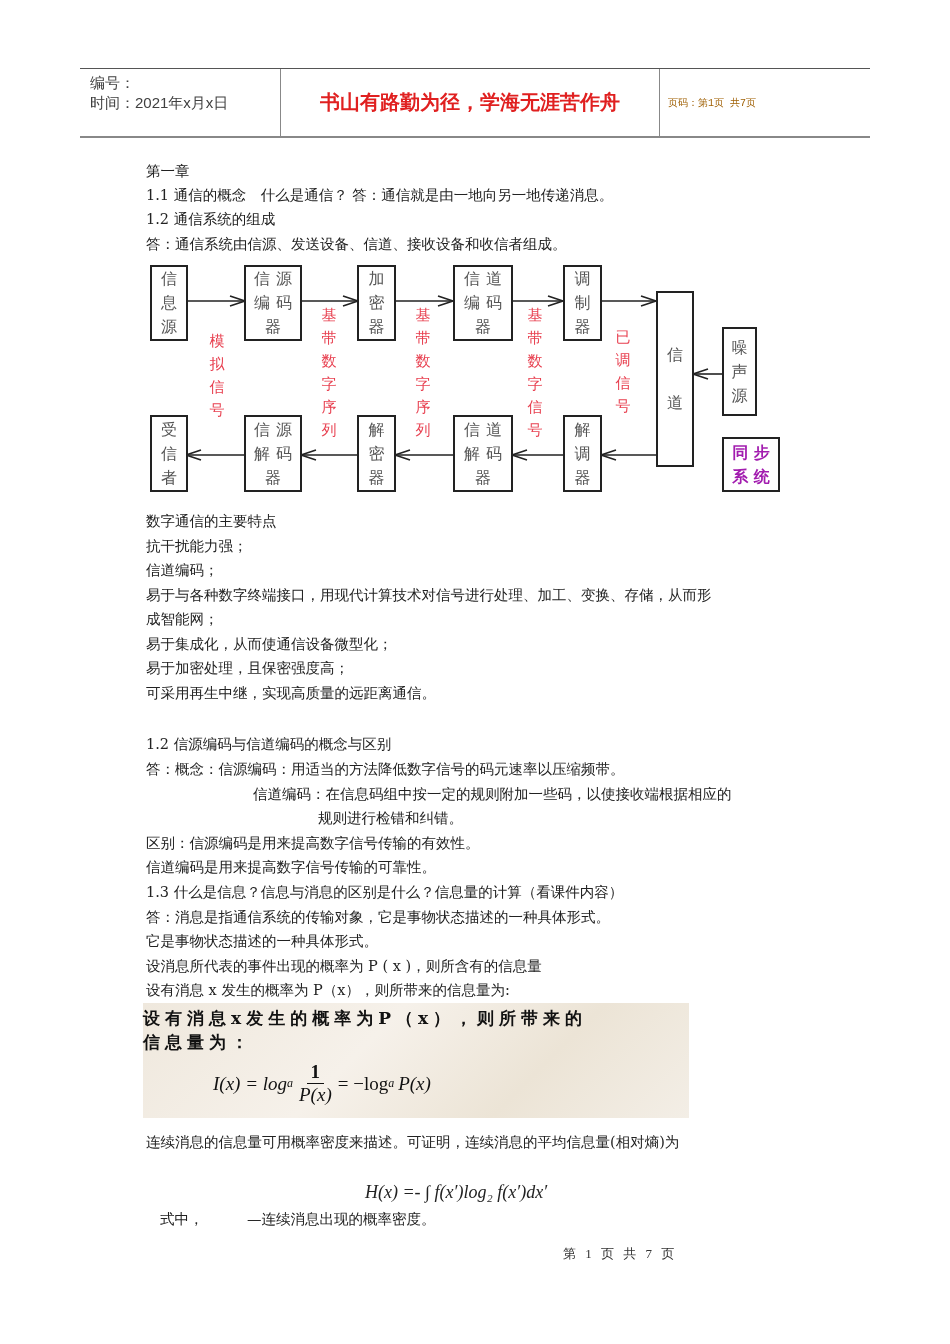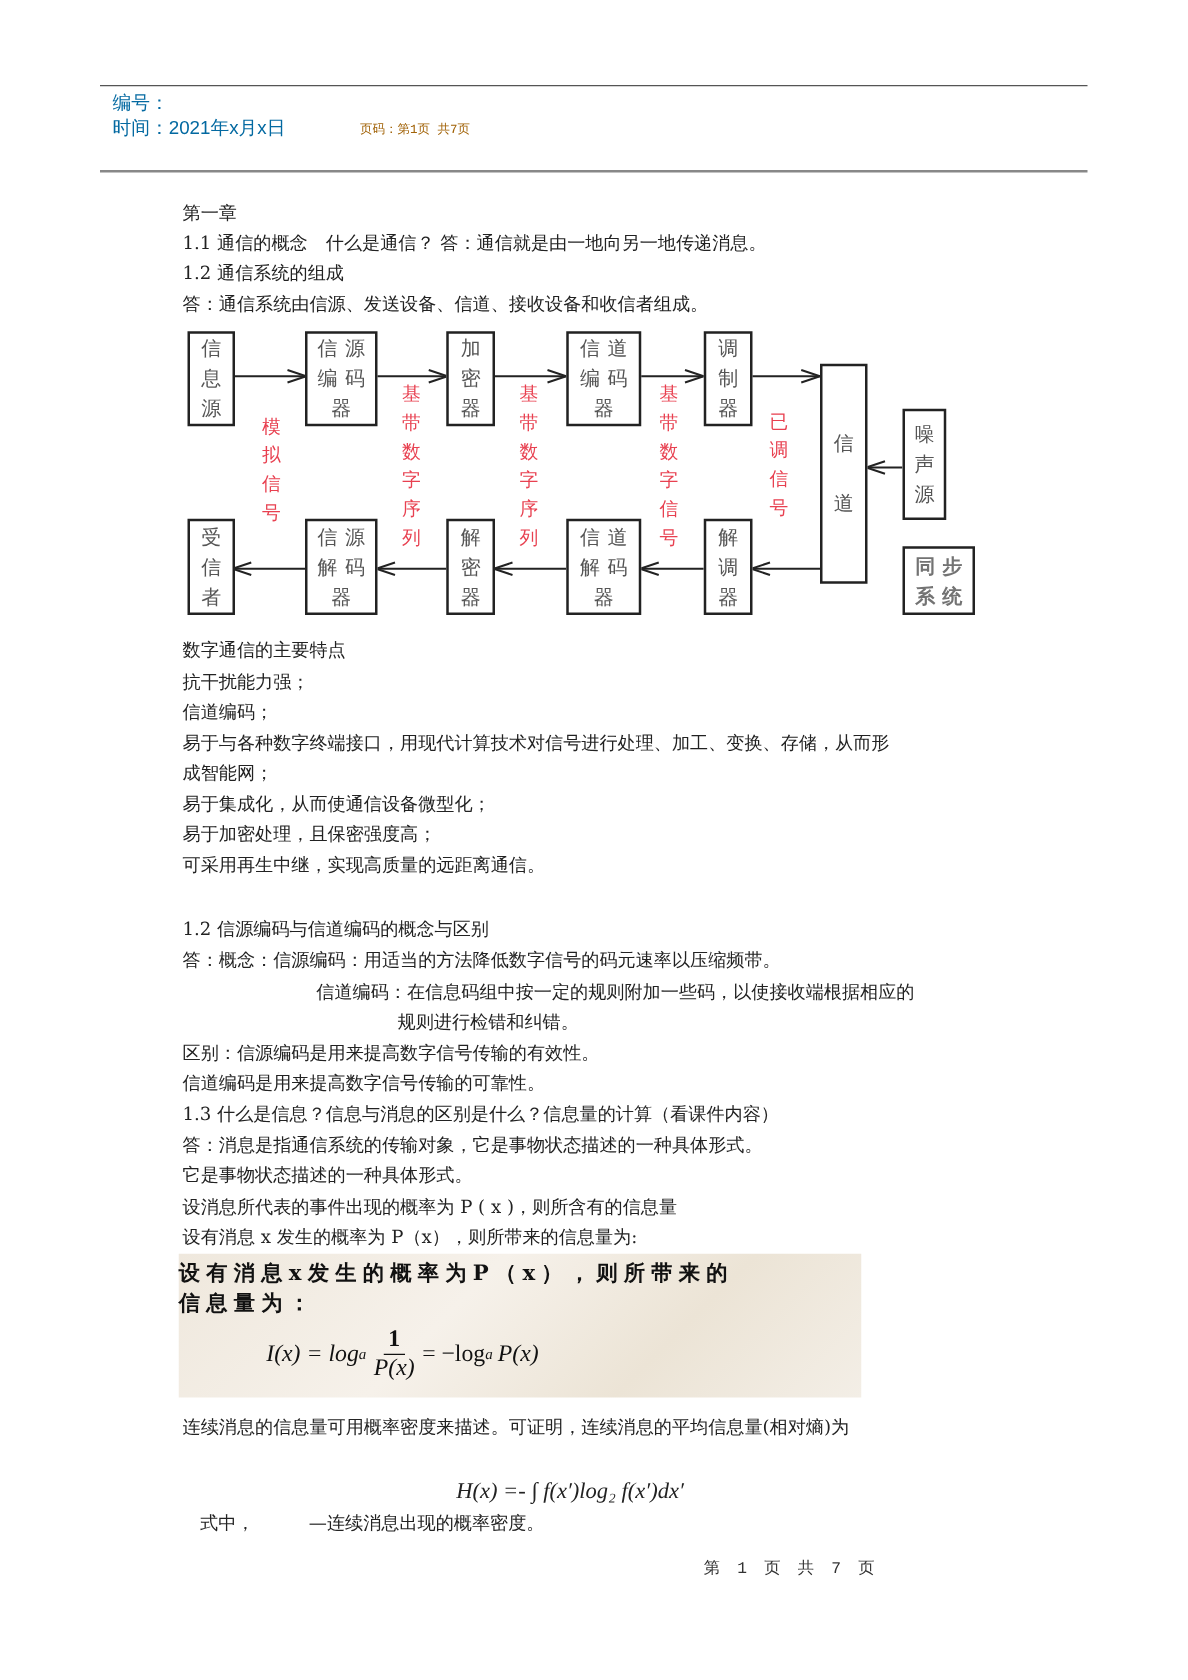--- a/index.html
+++ b/index.html
@@ -1,55 +1,56 @@
 <!DOCTYPE html>
 <html><head>
   <meta charset="utf-8">
   <style>
     html, body { margin: 0; padding: 0; background: #ffffff; }
     body { width: 950px; height: 1344px; position: relative; overflow: hidden;
            font-family: "DejaVu Serif", "Liberation Serif", serif; color: #222; }
     .hdr { position: absolute; left: 80px; top: 68px; width: 790px; height: 67px;
            border-top: 1px solid #555; border-bottom: 2px solid #888; display: flex; }
     .hdr .c1 { width: 200px; padding: 4px 0 0 10px; box-sizing: border-box;
-               font-family: "Liberation Sans", sans-serif; font-size: 15px; line-height: 20px; color: #0369a1; }
+               font-family: "Liberation Sans", sans-serif; font-size: 15px; line-height: 20px; color: #404040; }
     .hdr .c2 { width: 380px; border-left: 1px solid #888; border-right: 1px solid #888; box-sizing: border-box;
                display: flex; align-items: center; justify-content: center;
                font-family: "Liberation Sans", sans-serif; font-size: 20px; font-weight: bold; color: #e02020; }
     .hdr .c3 { flex: 1; display: flex; align-items: center; padding-left: 8px;
                font-family: Liberation Mono, monospace; font-size: 10px; color: #a16207; }
     .t { position: absolute; left: 146px; font-size: 14.5px; line-height: 22px; white-space: nowrap; color: #222; }
     .box { position: absolute; border: 2px solid #222; background: #fff; box-sizing: border-box;
            display: flex; flex-direction: column; align-items: center; justify-content: center;
            font-size: 16px; line-height: 24px; color: #555; text-align: center; }
     .box.wide span { letter-spacing: 6px; margin-right: -6px; }
     .lbl { position: absolute; color: #e84050; font-size: 15px; line-height: 23px; width: 18px; text-align: center;
            font-family: "DejaVu Sans", sans-serif; }
-    .sync { color: #737373; font-weight: bold; }
+    .sync { color: #a21caf; font-weight: bold; }
     .formula-img { position: absolute; left: 143px; top: 1003px; width: 546px; height: 115px;
                    background: linear-gradient(135deg, #efe8dd 0%, #f6f1ea 40%, #ece4d6 70%, #f3eee6 100%); }
     .fi-line { position: absolute; left: 0; font-family: "DejaVu Serif", serif; font-weight: bold; font-size: 17px;
                letter-spacing: 5px; color: #111; white-space: nowrap; }
     .fi-eq { position: absolute; left: 70px; top: 58px; font-family: "Liberation Serif", serif; font-size: 19px; color: #111;
              display: flex; align-items: center; }
     .frac { display: inline-flex; flex-direction: column; align-items: center; margin: 0 6px; }
     .frac .num { border-bottom: 1.5px solid #111; padding: 0 4px; font-weight: bold; }
     .frac .den { font-style: italic; }
     .eq2 { position: absolute; left: 365px; top: 1162px; font-family: "Liberation Serif", serif; font-size: 18px; color: #222; font-style: italic; margin-top: 20px; }
     .footer { position: absolute; left: 563px; top: 1245px; font-size: 13px; color: #333; letter-spacing: 3px;
-              font-family: Liberation Mono, monospace; }
+              font-family: Liberation Serif, serif; }
   </style>
 </head>
 <body>
 
 <div class="hdr">
   <div class="c1">
     <div>编号：</div>
     <div>时间：2021年x月x日</div>
   </div>
+  <div class="c2">书山有路勤为径，学海无涯苦作舟</div>
   <div class="c3">页码：第1页  共7页</div>
 </div>
 
 <div class="t" style="top:160px">第一章</div>
 <div class="t" style="top:184px">1.1 通信的概念　什么是通信？  答：通信就是由一地向另一地传递消息。</div>
 <div class="t" style="top:208px">1.2 通信系统的组成</div>
 <div class="t" style="top:233px">答：通信系统由信源、发送设备、信道、接收设备和收信者组成。</div>
 
 <div>
   <svg style="position:absolute;left:0;top:0" width="950" height="520">

